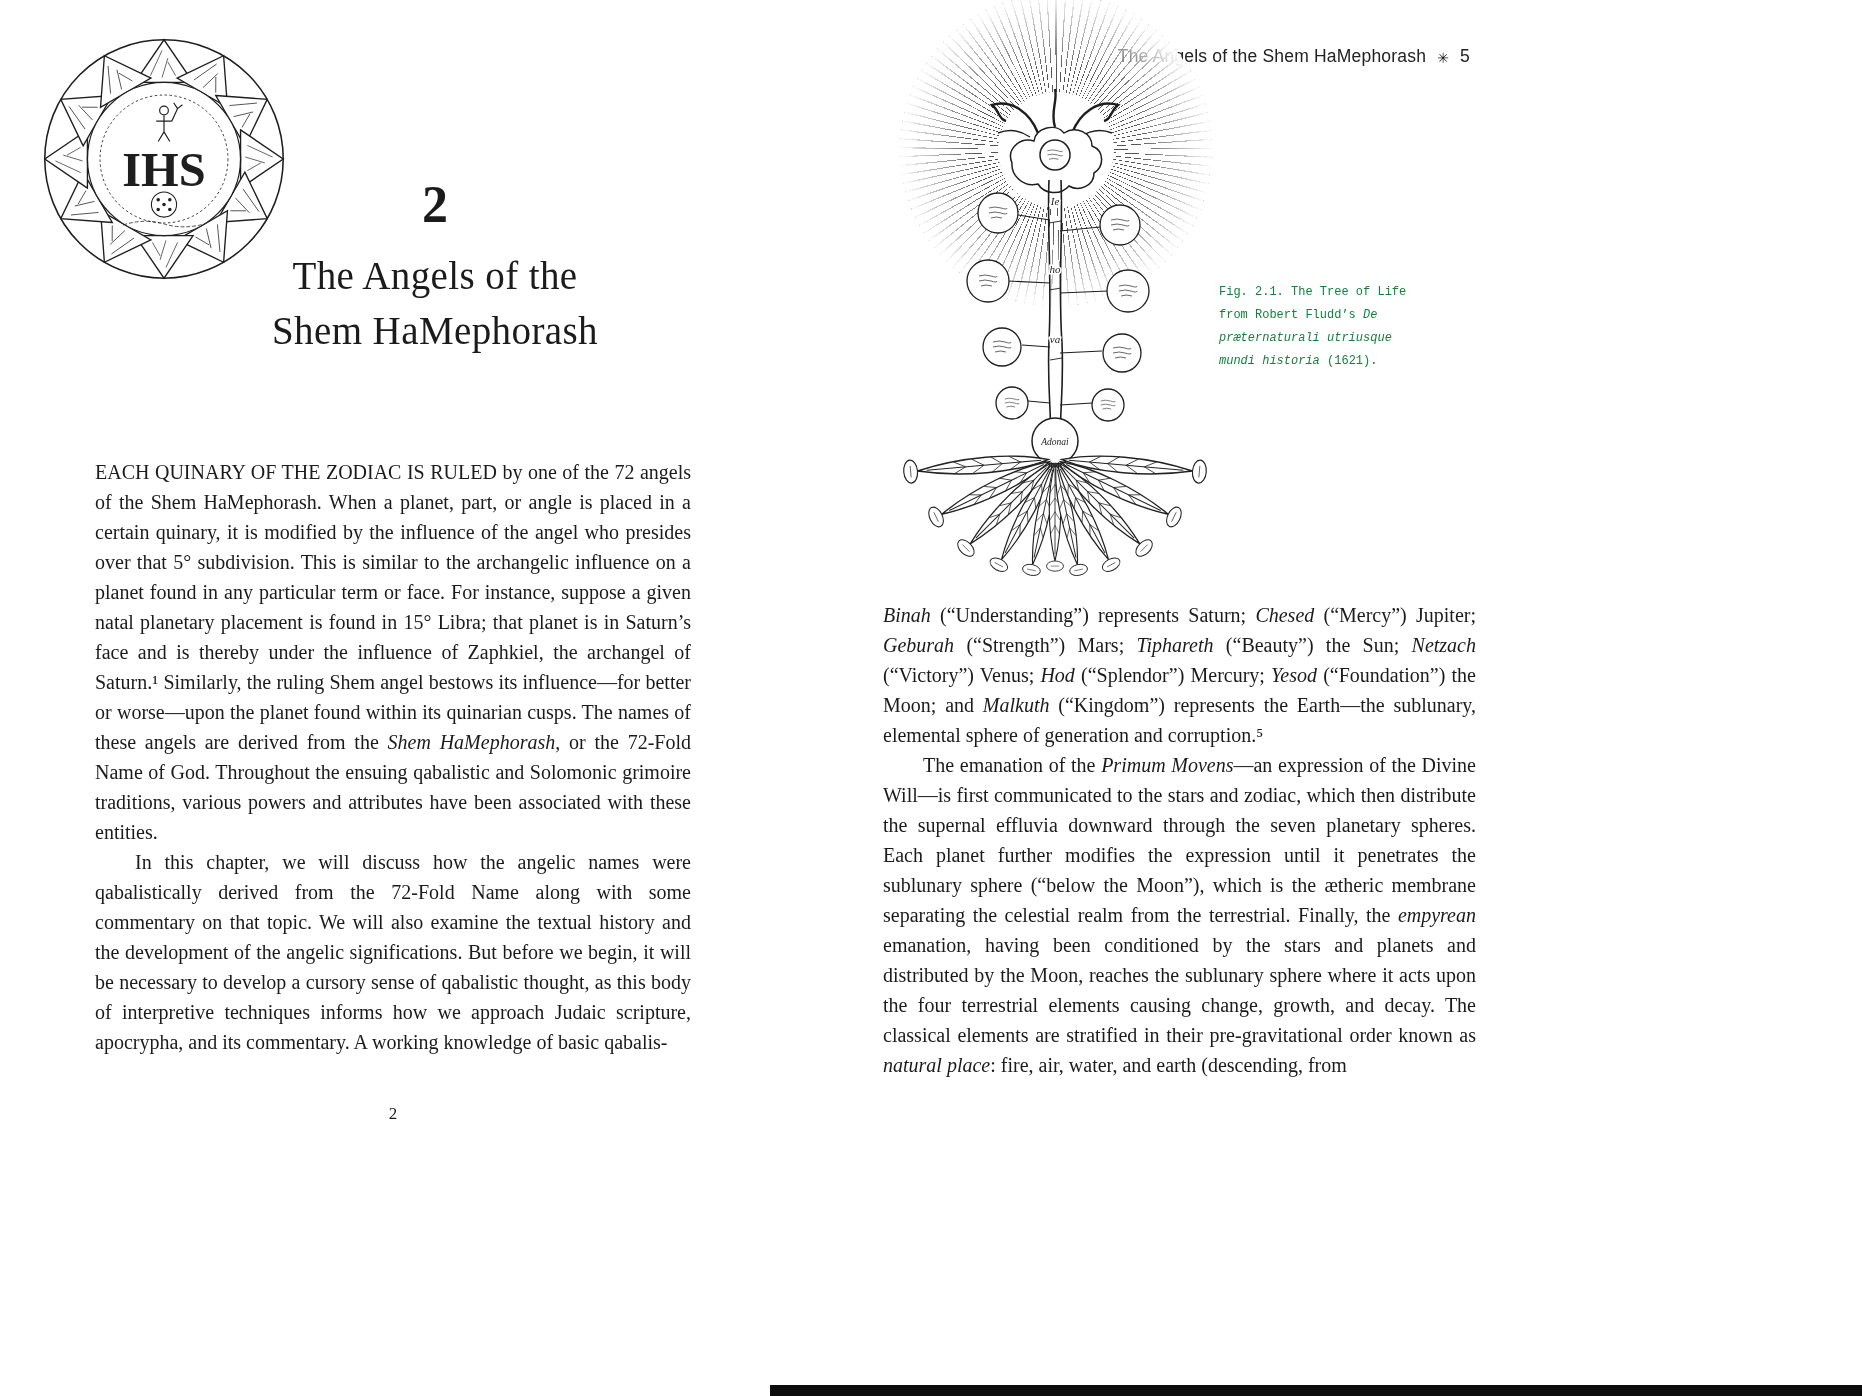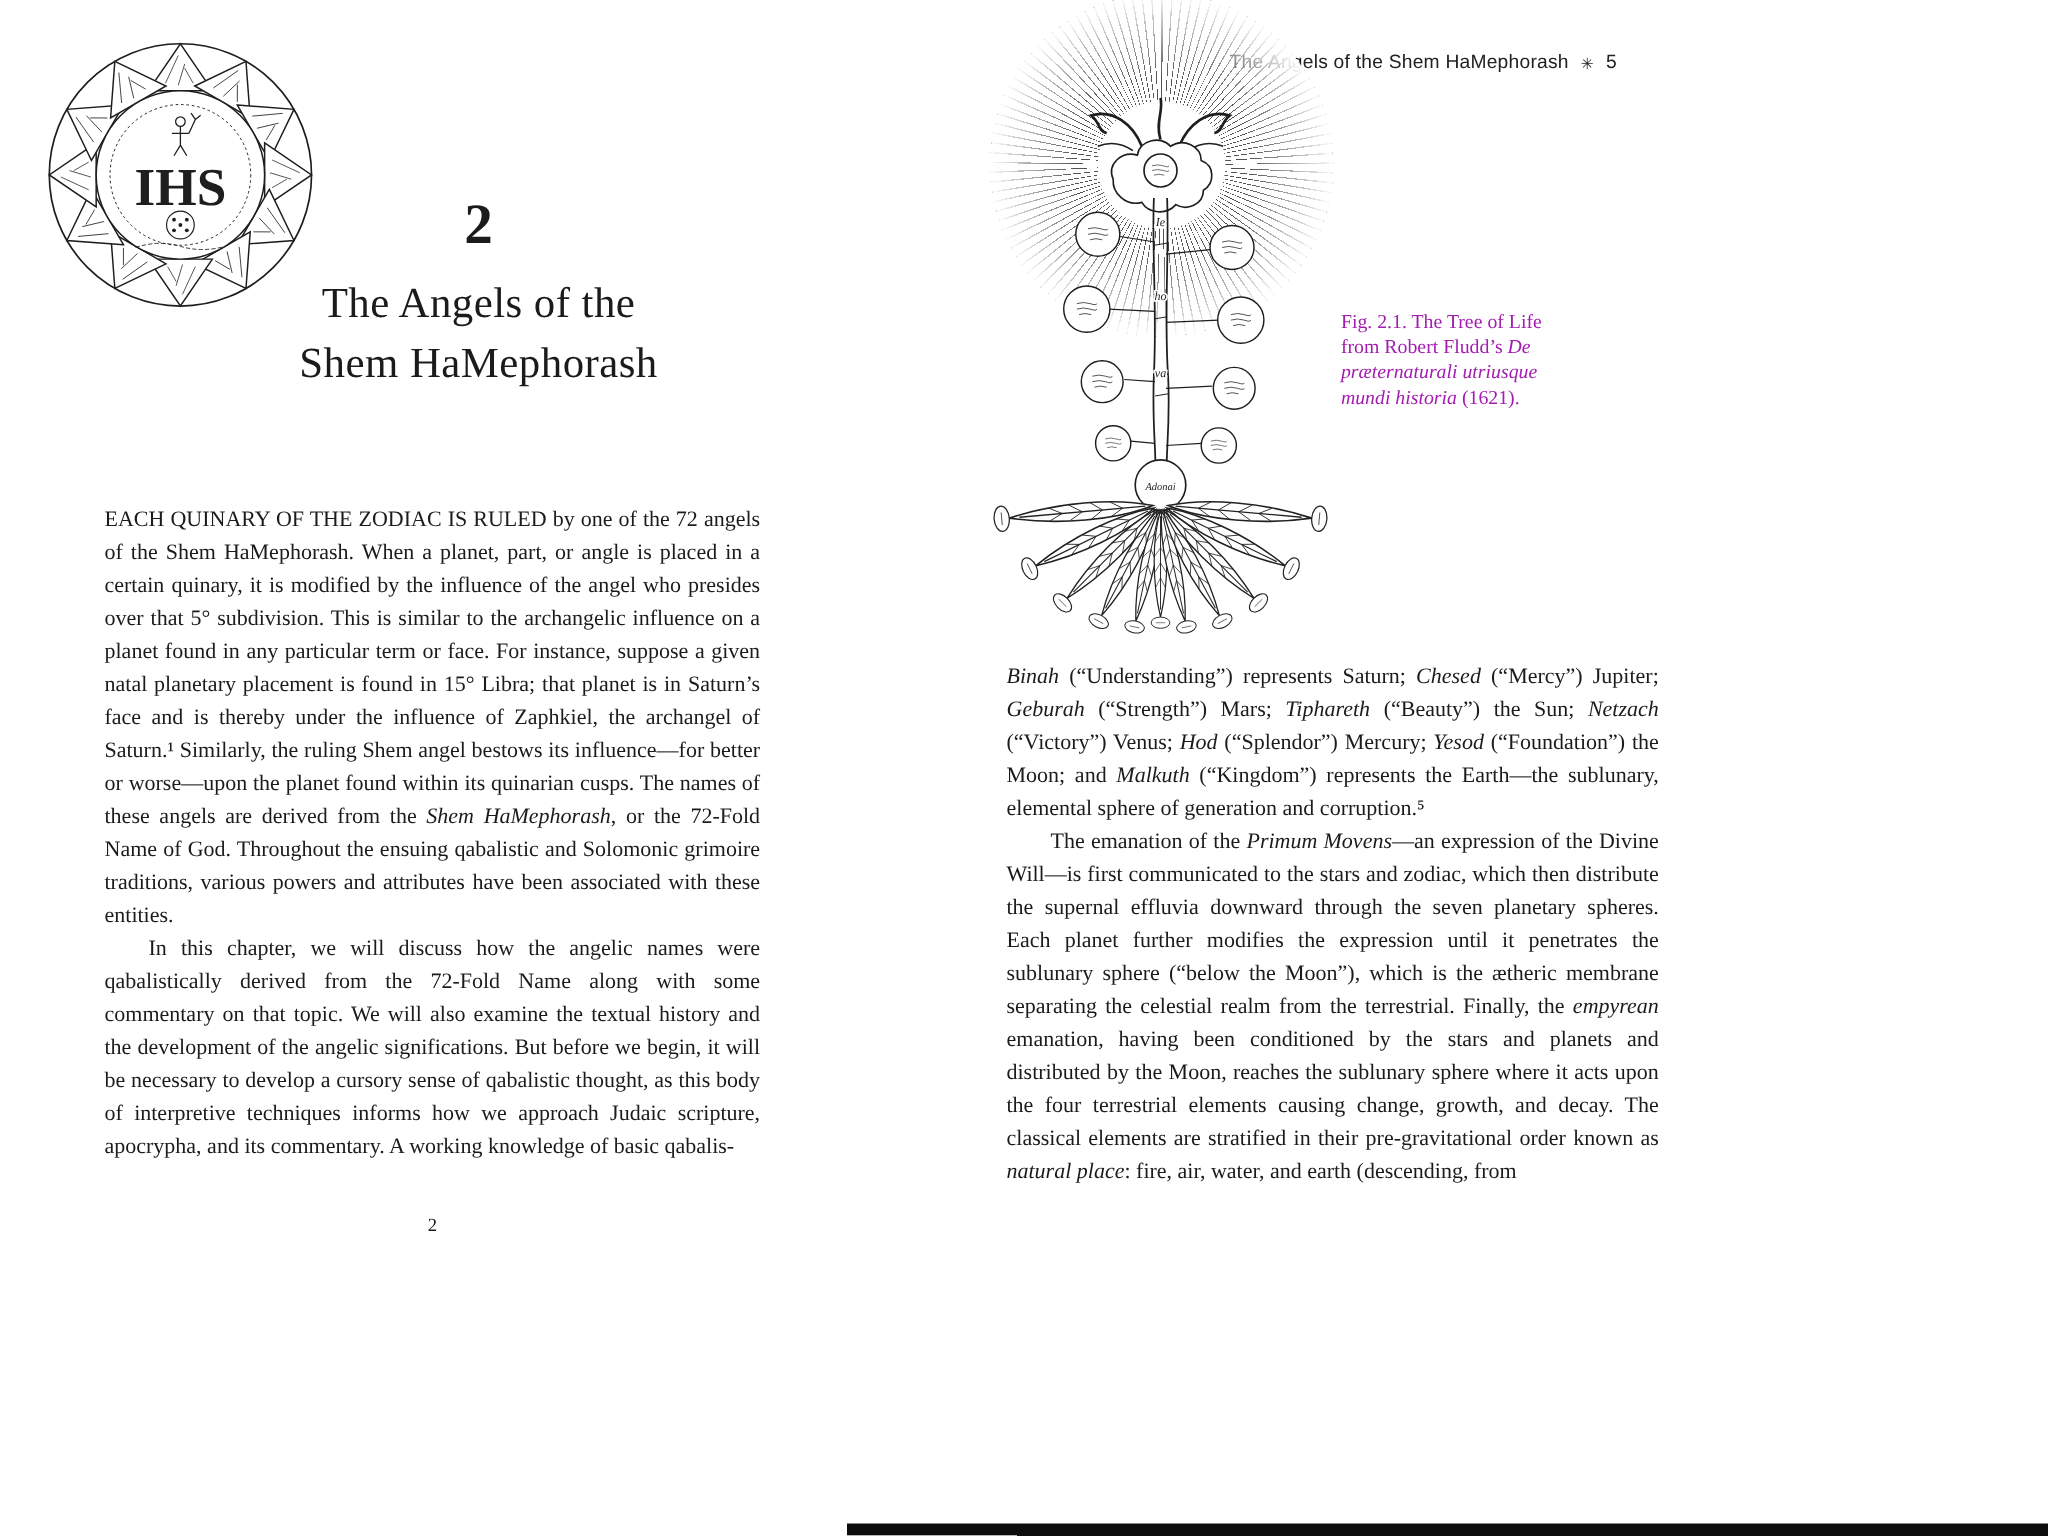--- a/index.html
+++ b/index.html
@@ -18,23 +18,23 @@
   .left-col{left:95px;top:457px;width:596px}
   .body-text{font-size:20px;line-height:30px;text-align:justify}
   .body-text p{margin:0}
   p.indent{text-indent:40px}
   .folio-left{left:95px;top:1104px;width:596px;text-align:center;font-size:17px}
 
   
   .running-header{right:392px;top:46px;font-family:"Liberation Sans",sans-serif;
     font-size:17.5px;color:#222;display:flex;align-items:center;gap:11px;letter-spacing:.2px}
   .orn{font-size:14px;position:relative;top:1px}
-  .caption{left:1219px;top:281px;width:202px;font-family:Liberation Serif, serif;
-    font-size:18px;line-height:23px;color:#a21caf}
-  .right-col{left:915px;top:600px;width:593px}
+  .caption{left:1219px;top:281px;width:202px;font-family:Liberation Mono, monospace;
+    font-size:12px;line-height:23px;color:#15803d}
+  .right-col{left:883px;top:600px;width:593px}
 
   
   .burst{left:900px;top:-6px;width:312px;height:312px;border-radius:50%;
     background:repeating-conic-gradient(rgba(40,40,40,.8) 0deg .5deg, rgba(255,255,255,0) .5deg 3.3deg)}
   .burst::before{content:"";position:absolute;inset:0;border-radius:50%;
     background:radial-gradient(circle, rgba(255,255,255,0) 36%, #ffffff 71%)}
   .burst::after{content:"";position:absolute;left:50%;top:50%;width:116px;height:116px;
     transform:translate(-50%,-50%);border-radius:50%;background:#ffffff}
   .tree{left:880px;top:85px}
   .seal{left:38px;top:33px}

